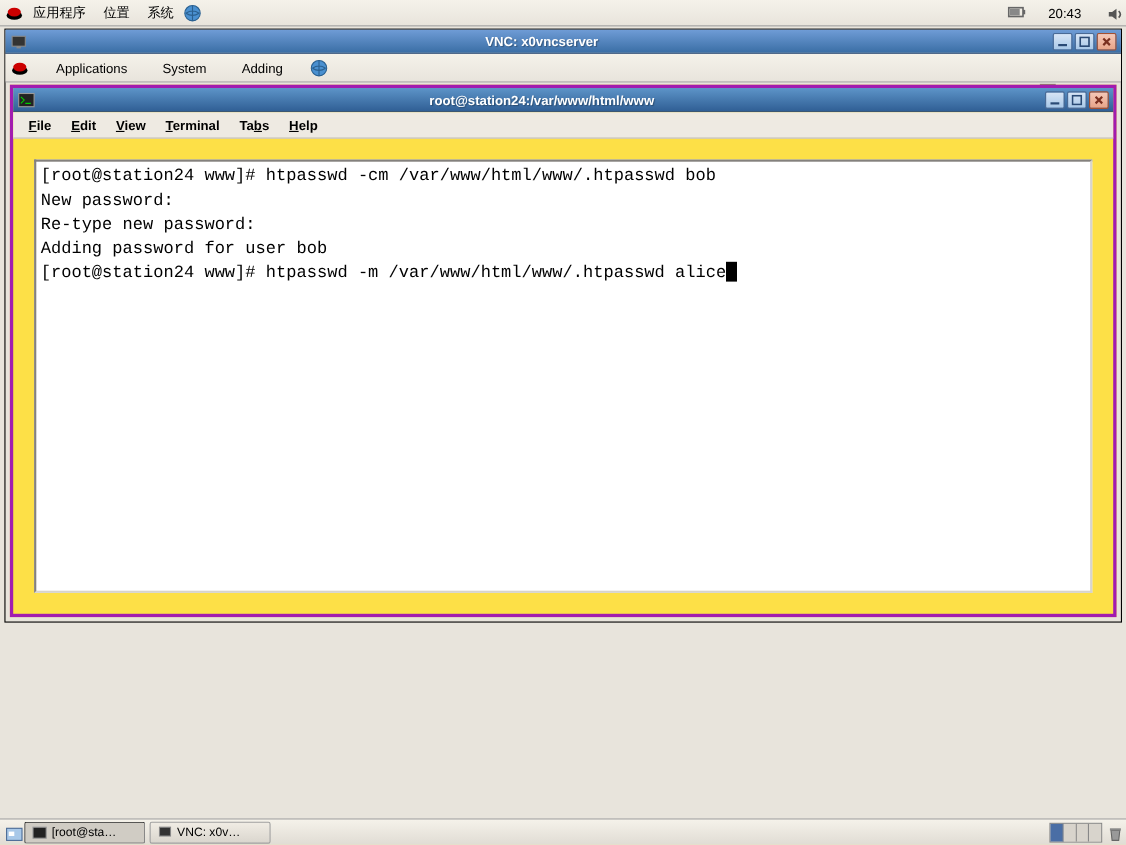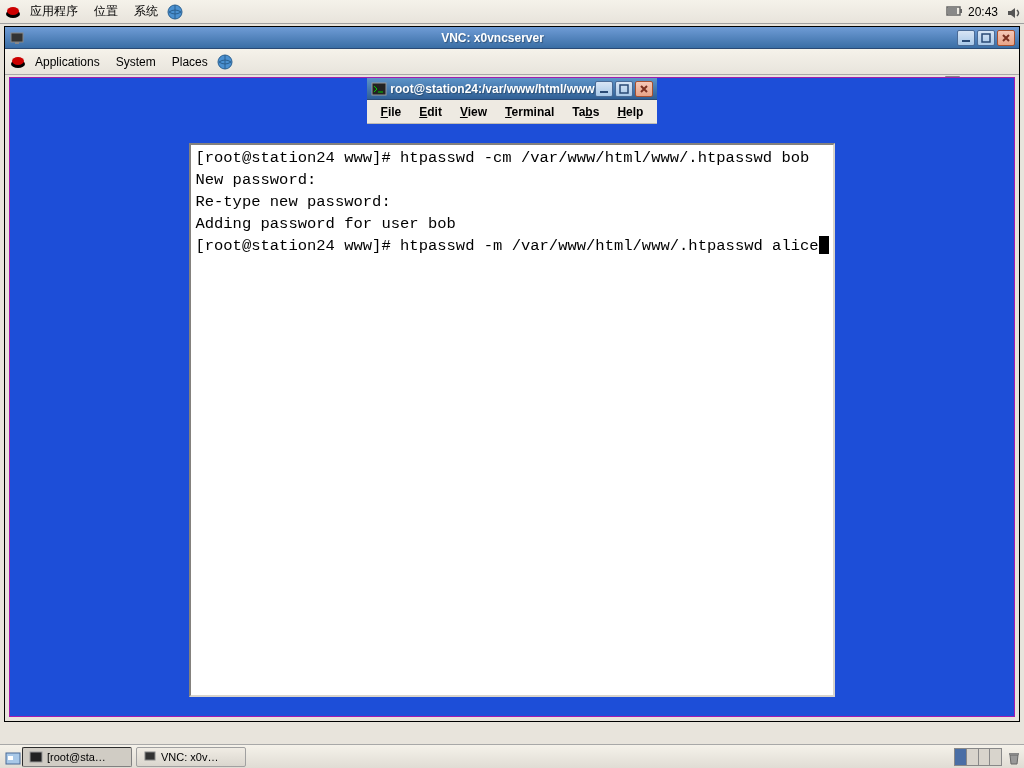--- a/index.html
+++ b/index.html
@@ -27,27 +27,27 @@
     .redhat-icon {
       width: 18px; height: 18px;
       display: inline-flex;
       align-items: center;
       justify-content: center;
     }
     .outer-panel .right {
       margin-left: auto;
       display: flex;
       align-items: center;
-      gap: 8px;
+      gap: 23px;
     }
     .vnc-window {
       position: absolute;
       left: 4px; top: 26px;
       width: 1016px;
-      height: 696px;
+      height: 540px;
       border: 1px solid #000;
       background: #e8e4dc;
       display: flex;
       flex-direction: column;
     }
     .titlebar {
       height: 22px;
       background: linear-gradient(to bottom, #6f9cd6, #3a6ea5);
       color: #fff;
       font-weight: bold;
@@ -92,37 +92,37 @@
       border-color: #a55030;
       color: #7a3020;
     }
     .inner-panel {
       height: 26px;
       background: linear-gradient(to bottom, #f5f2ea, #e8e4dc);
       border-bottom: 1px solid #a8a8a8;
       display: flex;
       align-items: center;
       padding: 0 4px;
+      gap: 16px;
     }
     .inner-panel .right {
       margin-left: auto;
       display: flex;
       align-items: center;
       gap: 6px;
       padding-right: 6px;
       margin-top: 41px;
     }
     .terminal-window {
       margin: 2px 4px 4px 4px;
       flex: 1;
-      border: 1px solid #a21caf;
+      border: 3px solid #a21caf;
       display: flex;
       flex-direction: column;
-      background: #1d4ed8;
-      align-items: center;
+      background: #fde047;
     }
     .menubar {
       height: 24px;
       background: #eeeae2;
       border-bottom: 1px solid #c0bcb4;
       display: flex;
       align-items: center;
       padding: 0 6px;
       gap: 2px;
       font-weight: bold;
@@ -273,21 +273,21 @@
 
   <div class="inner-panel">
     <span class="redhat-icon">
       <svg width="18" height="18" viewBox="0 0 18 18">
           <ellipse cx="9" cy="11" rx="7" ry="4" fill="#000"></ellipse>
           <ellipse cx="9" cy="8" rx="6" ry="4" fill="#c00"></ellipse>
         </svg>
     </span>
     <div class="panel-item">Applications</div>
     <div class="panel-item">System</div>
-    <div class="panel-item">Places</div>
+    <div class="panel-item">Adding</div>
     <span class="redhat-icon">
       <svg width="18" height="18" viewBox="0 0 18 18">
           <circle cx="9" cy="9" r="7" fill="#4a90d0" stroke="#2a6090"></circle>
           <path d="M3 9 Q9 5 15 9 M3 9 Q9 13 15 9 M9 2 V16" stroke="#2a6090" fill="none"></path>
         </svg>
     </span>
     <div class="right">
       <span class="small-icon">
         <svg width="18" height="12" viewBox="0 0 18 12">
             <rect x="1" y="2" width="13" height="8" fill="none" stroke="#666" stroke-width="1.5"></rect>

